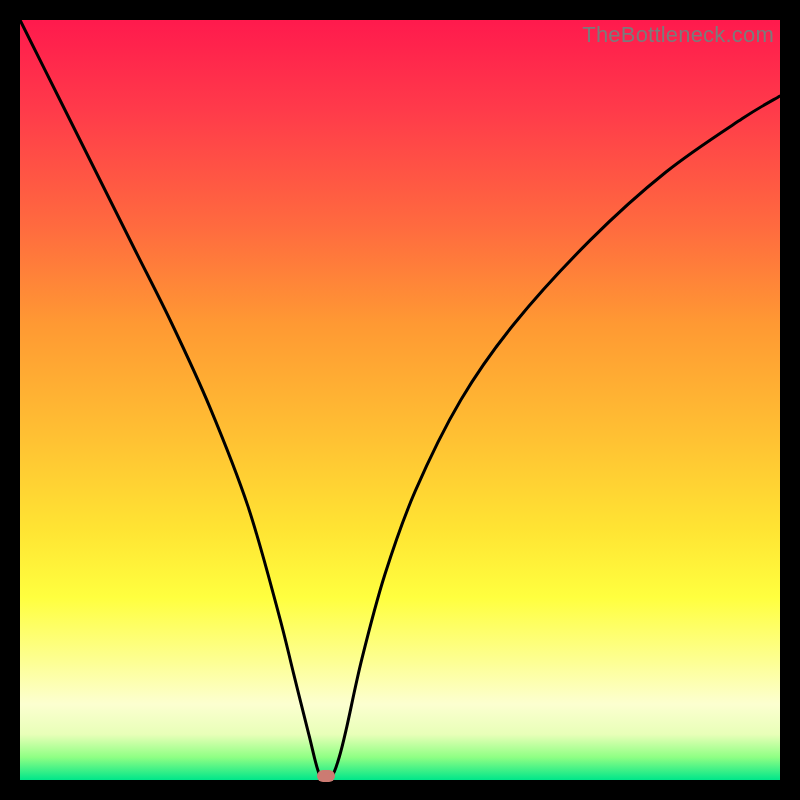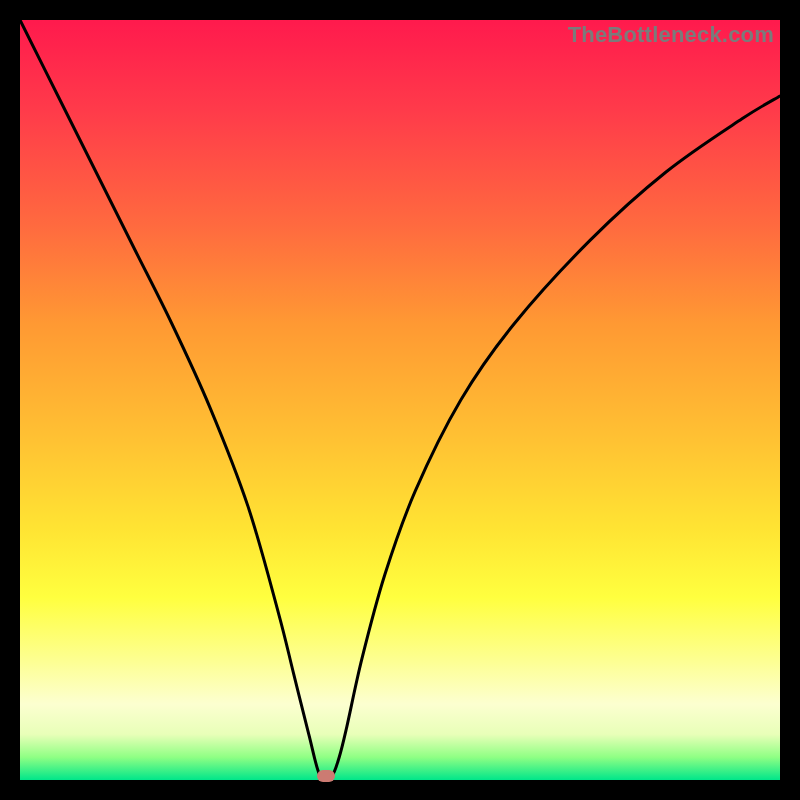--- a/index.html
+++ b/index.html
@@ -40,21 +40,21 @@
       #8fff84 97%,
       #00e68a 100%
     );
   }
   .watermark {
     position: absolute;
     top: 2px;
     right: 6px;
     color: #7b7b7b;
     font-size: 22px;
-    font-weight: 700;
+    font-weight: 400;
     letter-spacing: 0.2px;
     user-select: none;
     margin-left: 44px;
   }
   svg.curve {
     position: absolute;
     left: 0;
     top: 0;
     width: 760px;
     height: 760px;

